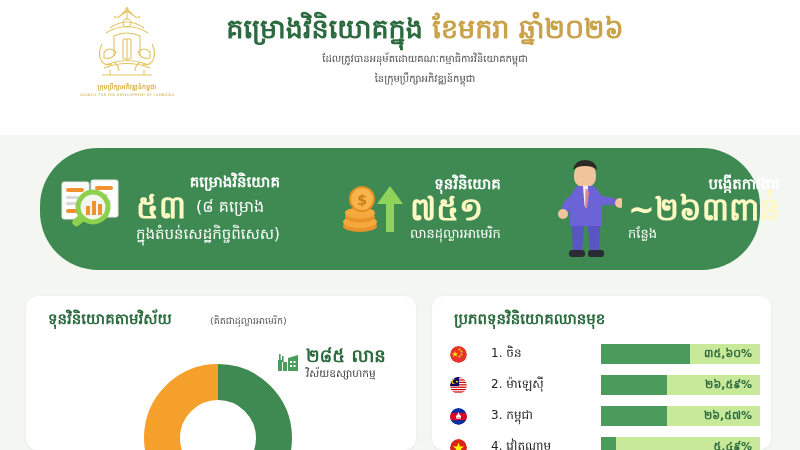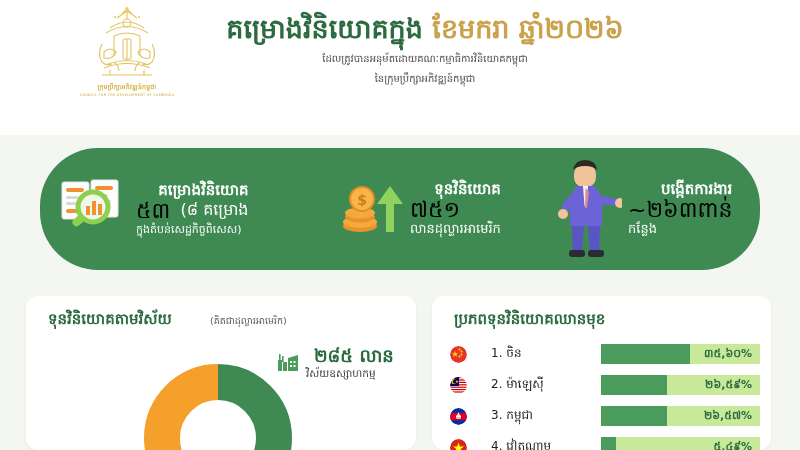--- a/index.html
+++ b/index.html
@@ -33,43 +33,43 @@
     display:flex; align-items:center;
   }
   .stat { position:relative; display:flex; align-items:center; height:100%; }
   .stat-1 { width:300px; padding-left:18px; }
   .stat-2 { width:210px; }
   .stat-3 { width:210px; }
 
   .stat-icon { flex:0 0 auto; position:relative; }
   .stat-text { color:#fff; padding-left:6px; }
   .stat-label { font-size:15px; font-weight:bold; color:#ffffff; line-height:1.2;text-align:right; }
-  .stat-value { font-size:22px; font-weight:normal; color:#000000; line-height:1.05; display:inline-block; vertical-align:middle;}
+  .stat-value { font-size:32px; font-weight:bold; color:#fef9c3; line-height:1.05; display:inline-block; vertical-align:middle;}
   .stat-inline { font-size:16px; color:#ffffff; display:inline-block; vertical-align:middle; padding-left:5px;}
-  .stat-note { font-size:11px; color:#ffffff; line-height:1.3; }
+  .stat-note { font-size:15px; color:#ffffff; line-height:1.3; }
   .stat-unit { font-size:13px; color:#ffffff; line-height:1.3; }
 
   
   .ico-docs { width:72px; height:62px; }
   .ico-coins { width:64px; height:62px; }
   .ico-person { width:72px; height:110px; }
 
   
   .cards { position:absolute; left:0; top:296px; width:800px; height:154px; display:flex; gap:16px; padding:0 26px; }
   .card { background:#ffffff; border-radius:12px; position:relative; overflow:hidden;
           box-shadow:0 1px 3px rgba(0,0,0,.06); }
   .card-left  { width:390px; }
   .card-right { width:339px; }
   .card-title { font-size:15px; font-weight:bold; color:#2c6b3f; padding:14px 0 0 22px; line-height:1.2; }
   .card-title .unit { font-size:9.5px; font-weight:normal; color:#5a5a5a;margin-left:33px; }
 
   .donut-wrap { position:absolute; left:112px; top:62px; }
   .factory-row { position:absolute; left:250px; top:50px; display:flex; align-items:flex-start; gap:6px; }
   .ico-factory { width:24px; height:24px; margin-top:3px; }
-  .fact-val { font-size:18px; font-weight:bold; color:#2c6b3f; line-height:1.1;margin-left:8px; }
+  .fact-val { font-size:18px; font-weight:bold; color:#2c6b3f; line-height:1.1; }
   .fact-sub { font-size:10.5px; color:#3b3b3b; line-height:1.4; }
 
   
   .rank-list { position:absolute; left:18px; top:44px; width:310px; }
   .rank-row { display:flex; align-items:center; height:28px; margin-bottom:3px; }
   .flag { width:17px; height:17px; border-radius:50%; overflow:hidden; flex:0 0 17px; position:relative; }
   .rank-name { font-size:12px; color:#222; padding-left:24px; width:135px; white-space:nowrap; }
   .bar-track { position:relative; height:20px; width:160px; background:#c8e89a; }
   .bar-fill { position:absolute; left:0; top:0; height:20px; background:#4a9b5c; }
   .bar-label { position:absolute; right:8px; top:2px; font-size:11px; font-weight:bold; color:#2c6b3f;text-align:right; }

